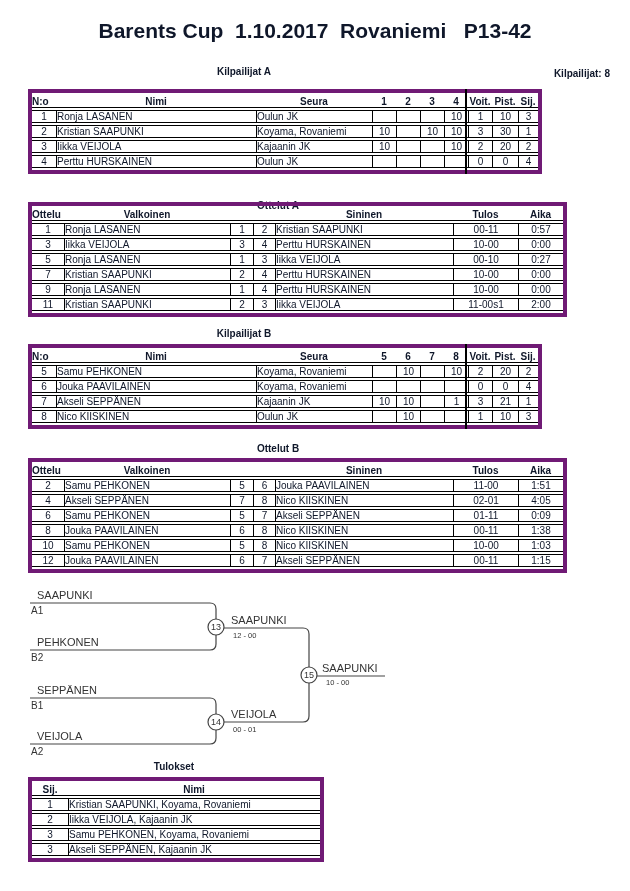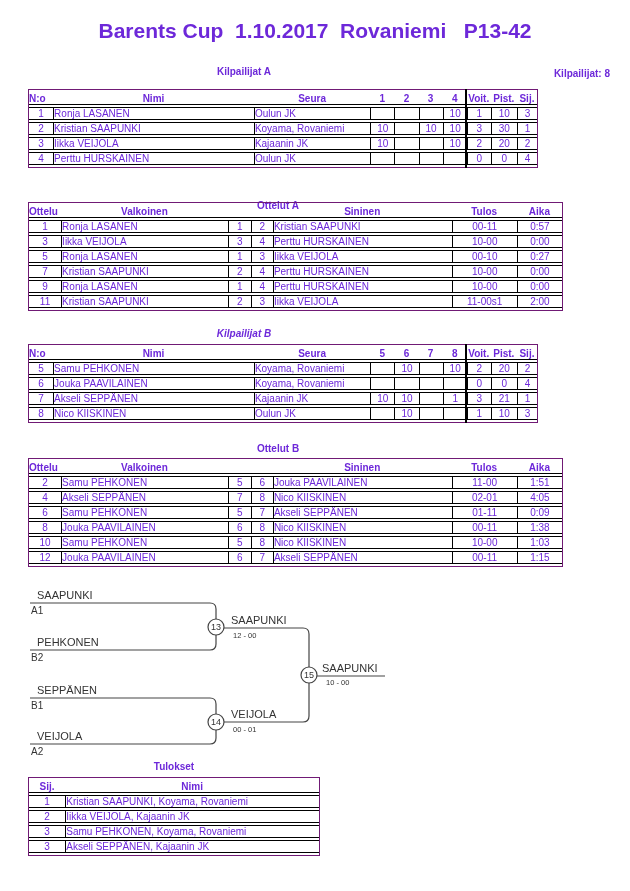--- a/index.html
+++ b/index.html
@@ -3,21 +3,21 @@
 <meta charset="utf-8">
 <style>
   * { box-sizing: border-box; margin: 0; padding: 0; }
   html, body { background: #fff; }
   .page {
     position: relative;
     width: 630px;
     height: 891px;
     background: #fff;
     font-family: "Liberation Sans", sans-serif;
-    color: #6d28d9;
+    color: #0f172a;
     overflow: hidden;
   }
   .main-title {
     position: absolute;
     top: 19px; left: 0;
     width: 100%;
     text-align: center;
     font-size: 21px;
     font-weight: bold;
     white-space: pre;
@@ -30,35 +30,35 @@
   }
   .sec-title {
     position: absolute;
     font-size: 10px;
     font-weight: bold;
     text-align: center;
     white-space: nowrap;
   }
   #t-pool-a  { top: 66px;  left: 28px; width: 432px; }
   #t-match-a { top: 200px; left: 28px; width: 500px; }
-  #t-pool-b  { top: 328px; left: 28px; width: 432px; font-style: italic; }
+  #t-pool-b  { top: 328px; left: 28px; width: 432px; }
   #t-match-b { top: 443px; left: 28px; width: 500px; }
   #t-results { top: 761px; left: 28px; width: 292px; }
 
   .tblwrap { position: absolute; }
   #w-pool-a  { top: 89px;  left: 28px; }
   #w-match-a { top: 202px; left: 28px; }
   #w-pool-b  { top: 344px; left: 28px; }
   #w-match-b { top: 458px; left: 28px; }
   #w-results { top: 777px; left: 28px; }
 
   table {
     border-collapse: separate;
     border-spacing: 0 2px;
-    border: 1px solid #701a75;
+    border: 4px solid #701a75;
     table-layout: fixed;
   }
   table.pool    { width: 510px; }
   table.matches { width: 535px; }
   table.results { width: 292px; }
   th, td {
     font-size: 10px;
     height: 13px;
     line-height: 11px;
     padding: 0;

